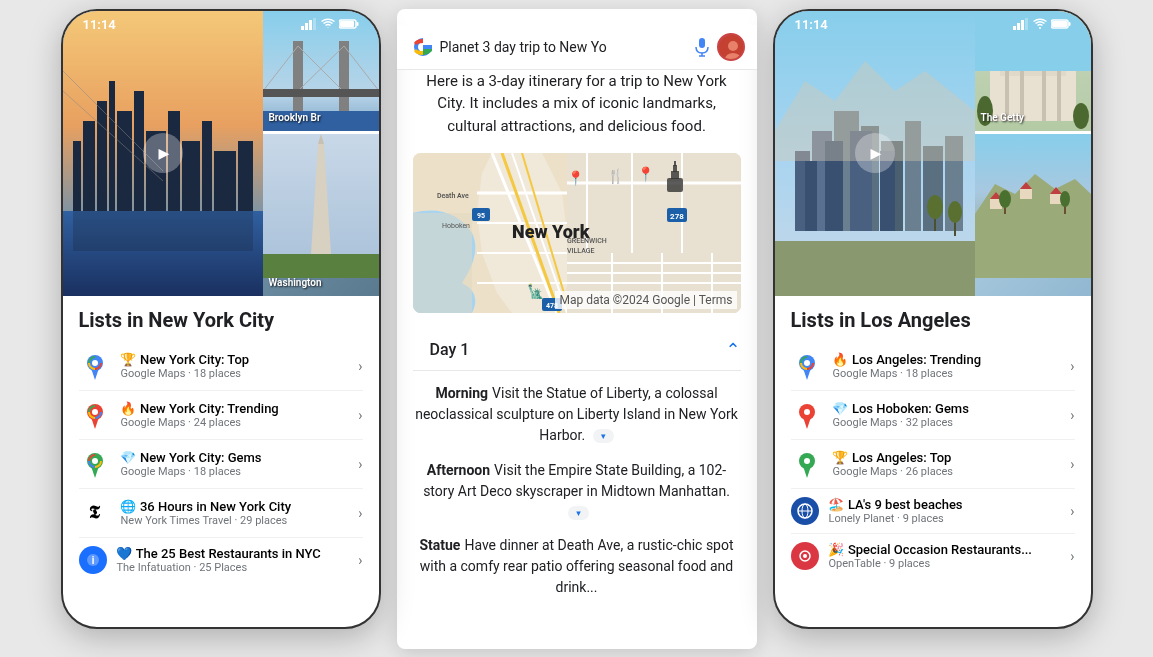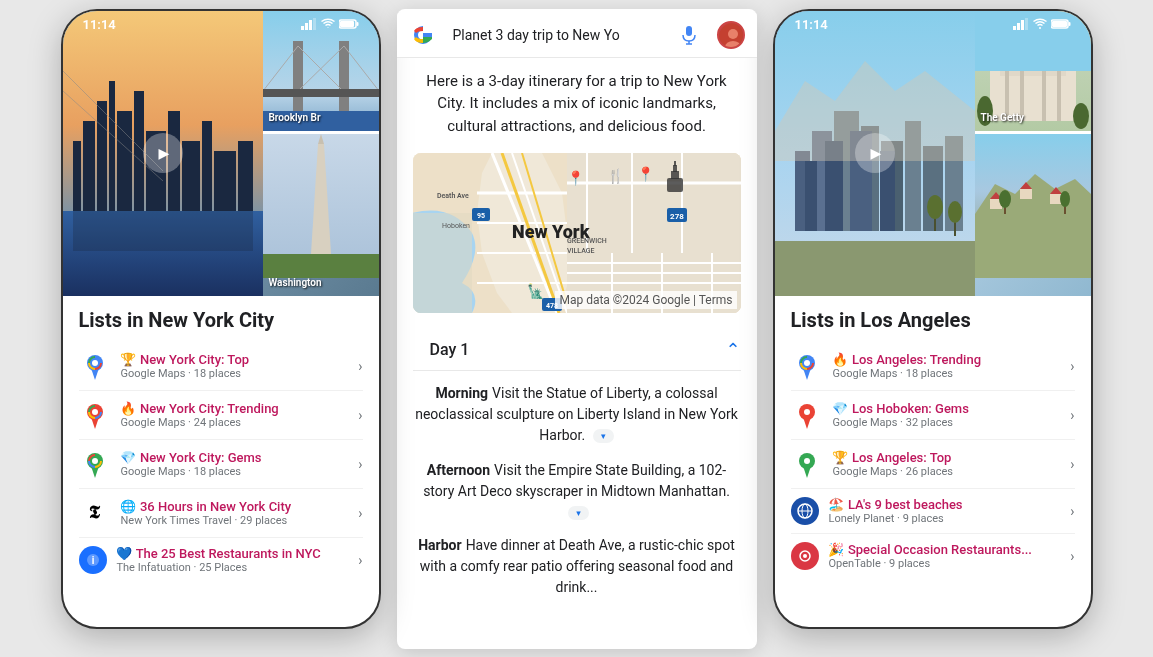--- a/index.html
+++ b/index.html
@@ -143,21 +143,21 @@
       flex-shrink: 0;
       display: flex;
       align-items: center;
       justify-content: center;
       border-radius: 50%;
     }
     .list-info { flex: 1; }
     .list-name {
       font-size: 13px;
       font-weight: 500;
-      color: #be185d;
+      color: #000000;
     }
     .list-meta {
       font-size: 11px;
       color: #70757a;
     }
     .list-chevron {
       color: #70757a;
       font-size: 14px;
     }
 
@@ -172,23 +172,23 @@
       flex-shrink: 0;
       scrollbar-width: none;
     }
     .middle-panel::-webkit-scrollbar { display: none; }
 
     .search-bar {
       display: flex;
       align-items: center;
       padding: 8px 12px;
       border-bottom: 1px solid #e8e8e8;
-      gap: 16px;
+      gap: 3px;
       position: sticky;
-      top: 4px;
+      top: 16px;
       background: #fff;
       z-index: 10;
     }
     .google-logo-g {
       width: 28px;
       height: 28px;
       flex-shrink: 0;
     }
     .search-text {
       flex: 1;
@@ -621,21 +621,21 @@
         <span class="expand-chip"></span>
       </div>
 
       <div class="itinerary-item">
         <span class="time-slot">Afternoon</span>
         <span class="time-desc"> Visit the Empire State Building, a 102-story Art Deco skyscraper in Midtown Manhattan.</span>
         <span class="expand-chip"></span>
       </div>
 
       <div class="itinerary-item">
-        <span class="time-slot">Harbor</span>
+        <span class="time-slot">Statue</span>
         <span class="time-desc"> Have dinner at Death Ave, a rustic-chic spot with a comfy rear patio offering seasonal food and drink...</span>
       </div>
     </div>
   </div>
 
   <div class="phone">
     <div class="phone-status-bar la-status-bar" style="position:absolute;top:0;left:0;right:0;z-index:10;display:flex;justify-content:space-between;align-items:center;padding:6px 20px 2px;">
       <span class="time" style="color:#fff;font-size:13px;font-weight:600;">11:14</span>
       <div class="status-icons">
         <svg width="16" height="12" viewBox="0 0 16 12">

